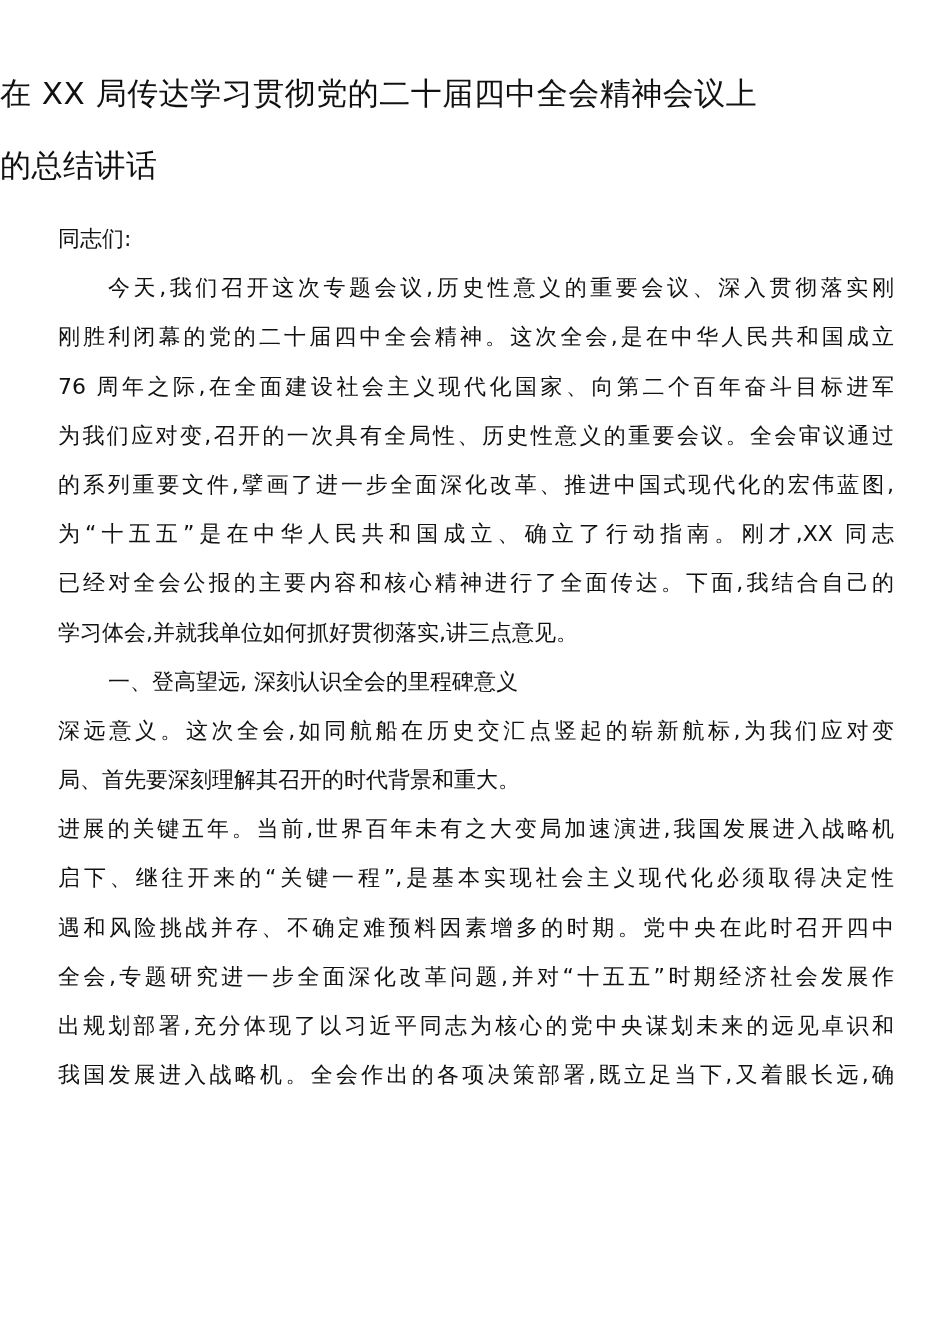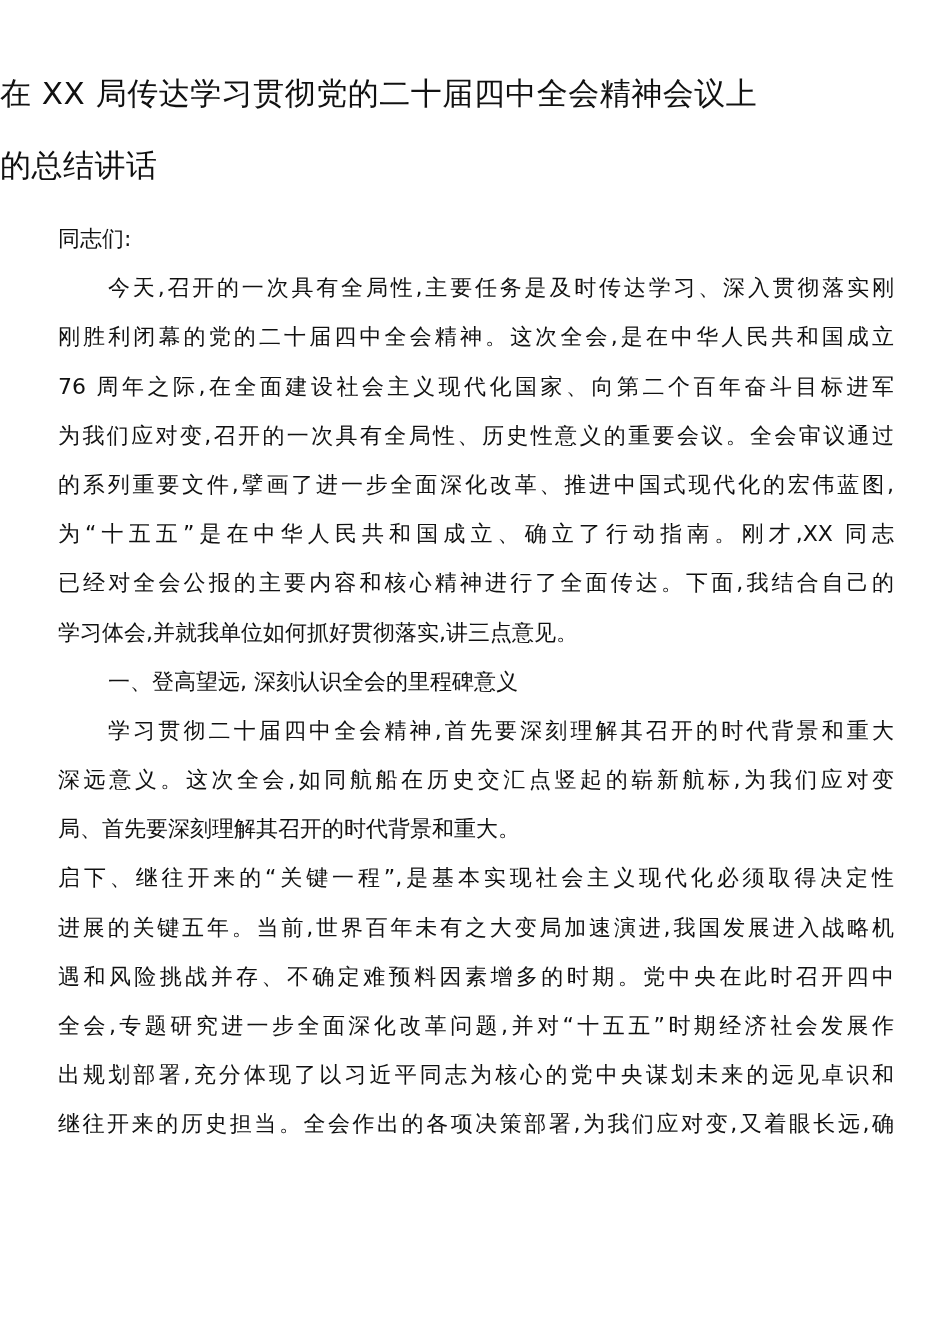--- a/index.html
+++ b/index.html
@@ -19,40 +19,39 @@
 <body>
 
 <div>
   <div class="title t1">在 XX 局传达学习贯彻党的二十届四中全会精神会议上</div>
   <div class="title t2">的总结讲话</div>
 
   <div class="body">
     <div class="line last">同志们:</div>
 
     <div>
-      <div class="line indent">今天,召开的一次具有全局性,主要任务是及时传达学习、深入贯彻落实刚</div>
+      <div class="line indent">今天,我们召开这次专题会议,历史性意义的重要会议、深入贯彻落实刚</div>
       <div class="line">刚胜利闭幕的党的二十届四中全会精神。这次全会,是在中华人民共和国成立</div>
       <div class="line">76 周年之际,在全面建设社会主义现代化国家、向第二个百年奋斗目标进军</div>
       <div class="line">为我们应对变,召开的一次具有全局性、历史性意义的重要会议。全会审议通过</div>
       <div class="line">的系列重要文件,擘画了进一步全面深化改革、推进中国式现代化的宏伟蓝图,</div>
       <div class="line">为“十五五”是在中华人民共和国成立、确立了行动指南。刚才,XX 同志</div>
       <div class="line">已经对全会公报的主要内容和核心精神进行了全面传达。下面,我结合自己的</div>
       <div class="line last">学习体会,并就我单位如何抓好贯彻落实,讲三点意见。</div>
     </div>
 
     <div class="line indent last">一、登高望远, 深刻认识全会的里程碑意义</div>
 
     <div>
-      <div class="line indent">学习贯彻二十届四中全会精神,首先要深刻理解其召开的时代背景和重大</div>
       <div class="line">深远意义。这次全会,如同航船在历史交汇点竖起的崭新航标,为我们应对变</div>
       <div class="line last">局、首先要深刻理解其召开的时代背景和重大。</div>
     </div>
 
     <div>
+      <div class="line">进展的关键五年。当前,世界百年未有之大变局加速演进,我国发展进入战略机</div>
       <div class="line">启下、继往开来的“关键一程”,是基本实现社会主义现代化必须取得决定性</div>
-      <div class="line">进展的关键五年。当前,世界百年未有之大变局加速演进,我国发展进入战略机</div>
       <div class="line">遇和风险挑战并存、不确定难预料因素增多的时期。党中央在此时召开四中</div>
       <div class="line">全会,专题研究进一步全面深化改革问题,并对“十五五”时期经济社会发展作</div>
       <div class="line">出规划部署,充分体现了以习近平同志为核心的党中央谋划未来的远见卓识和</div>
-      <div class="line">继往开来的历史担当。全会作出的各项决策部署,为我们应对变,又着眼长远,确</div>
+      <div class="line">我国发展进入战略机。全会作出的各项决策部署,既立足当下,又着眼长远,确</div>
     </div>
   </div>
 </div>
 
 </body></html>

